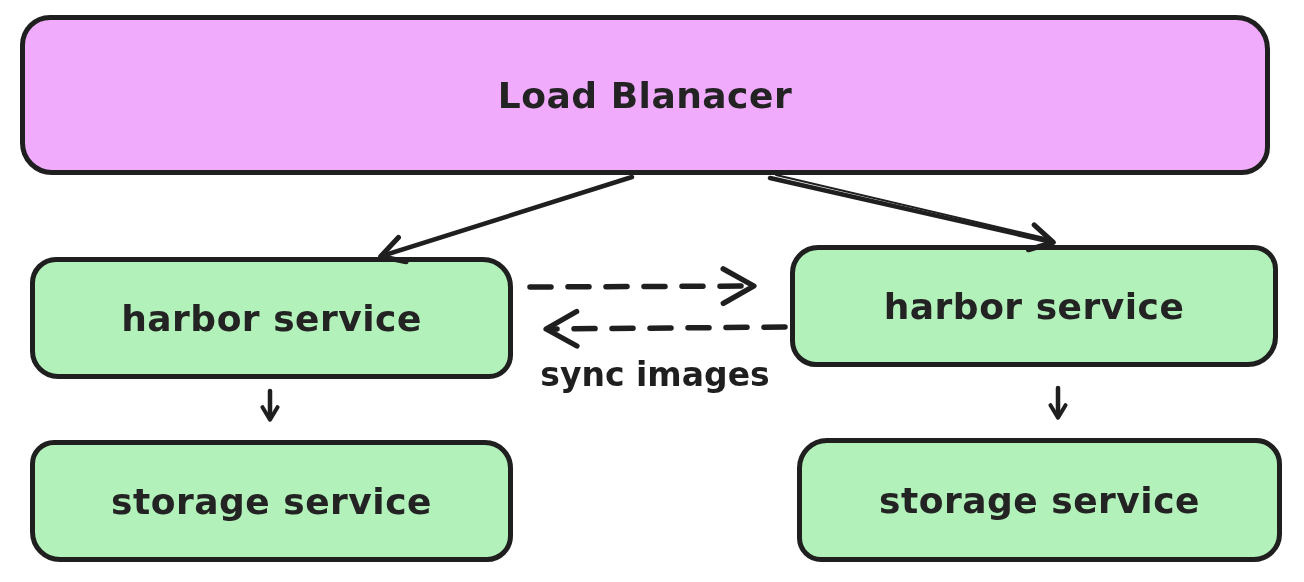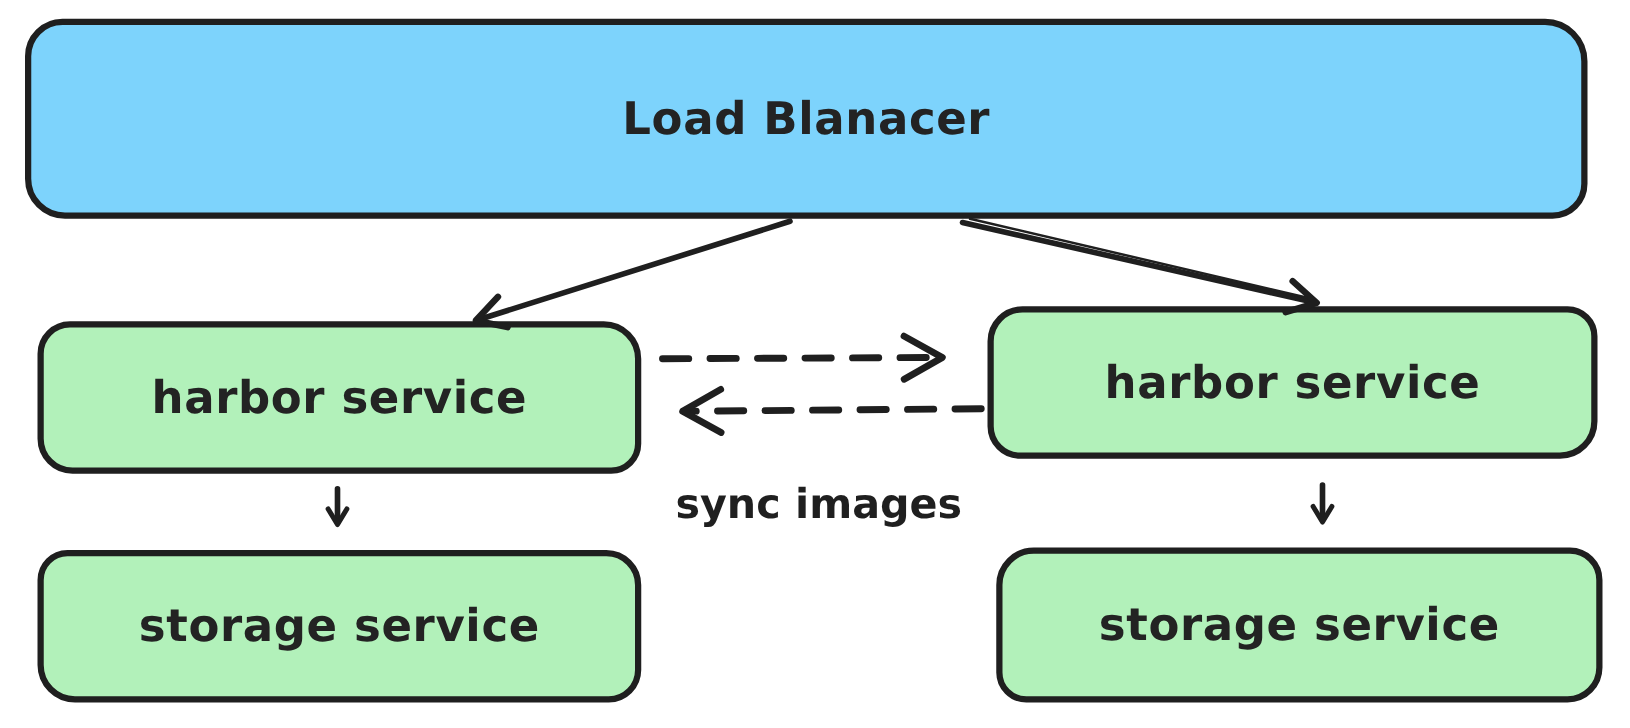--- a/index.html
+++ b/index.html
@@ -35,38 +35,37 @@
 
   .edge-label {
     position: absolute;
     left: 520px;
     top: 355px;
     width: 270px;
     text-align: center;
     font-size: 33px;
     font-weight: 600;
     color: #1f1f1f;
-    margin-top: 28px;
   }
 
   .edges-svg {
     position: absolute;
     left: 0;
     top: 0;
     width: 1304px;
     height: 582px;
     pointer-events: none;
   }
 </style>
 </head>
 <body>
 
 <div class="canvas">
 
-  <div class="node node-lb" style="background-color: #7dd3fc;">
+  <div class="node node-lb" style="background-color: #f0abfc;">
     <span>Load Blanacer</span>
   </div>
 
   <div class="node node-harbor-l" style="background-color: rgb(178, 241, 186);">
     <span>harbor service</span>
   </div>
 
   <div class="node node-harbor-r" style="background-color: rgb(178, 241, 186);">
     <span>harbor service</span>
   </div>

